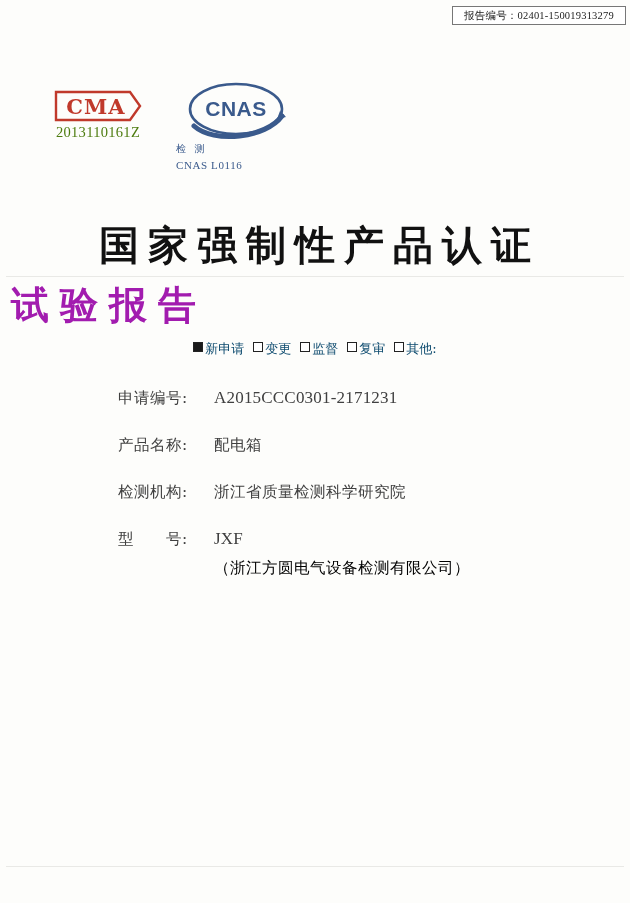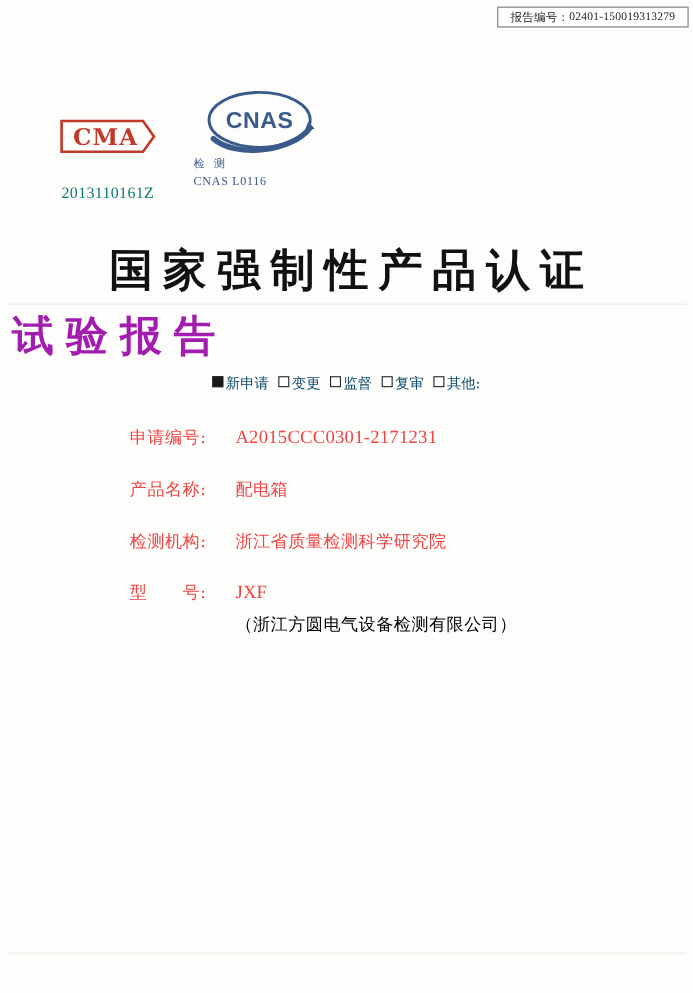--- a/index.html
+++ b/index.html
@@ -58,28 +58,28 @@
   .cma-block {
     position: absolute;
     left: 38px;
     top: 88px;
     width: 120px;
     text-align: center;
   }
   .cma-mark {
     width: 92px;
     height: 36px;
-    margin: 18px auto;
+    margin: 0 auto;
     position: relative;
   }
   .cma-mark svg { display: block; }
   .cma-code {
-    margin-top: 26px;
+    margin-top: 0;
     font-size: 14.5px;
-    color: #0f766e;
+    color: #4d7c0f;
     letter-spacing: 0.3px;
     font-family: "Liberation Serif", serif;
   }
 
   
   .cnas-block {
     position: absolute;
     left: 176px;
     top: 78px;
     width: 120px;
@@ -166,21 +166,21 @@
     position: absolute;
     left: 118px;
     top: 388px;
     width: 420px;
   }
   .field-row {
     display: flex;
     align-items: baseline;
     margin-bottom: 26px;
     font-size: 16.5px;
-    color: #ef4444;
+    color: #404040;
   }
   .field-label {
     width: 96px;
     flex: 0 0 96px;
     font-family: "DejaVu Serif", serif;
     font-size: 15.5px;
     letter-spacing: 0.5px;
     white-space: nowrap;
   }
   .field-value {

